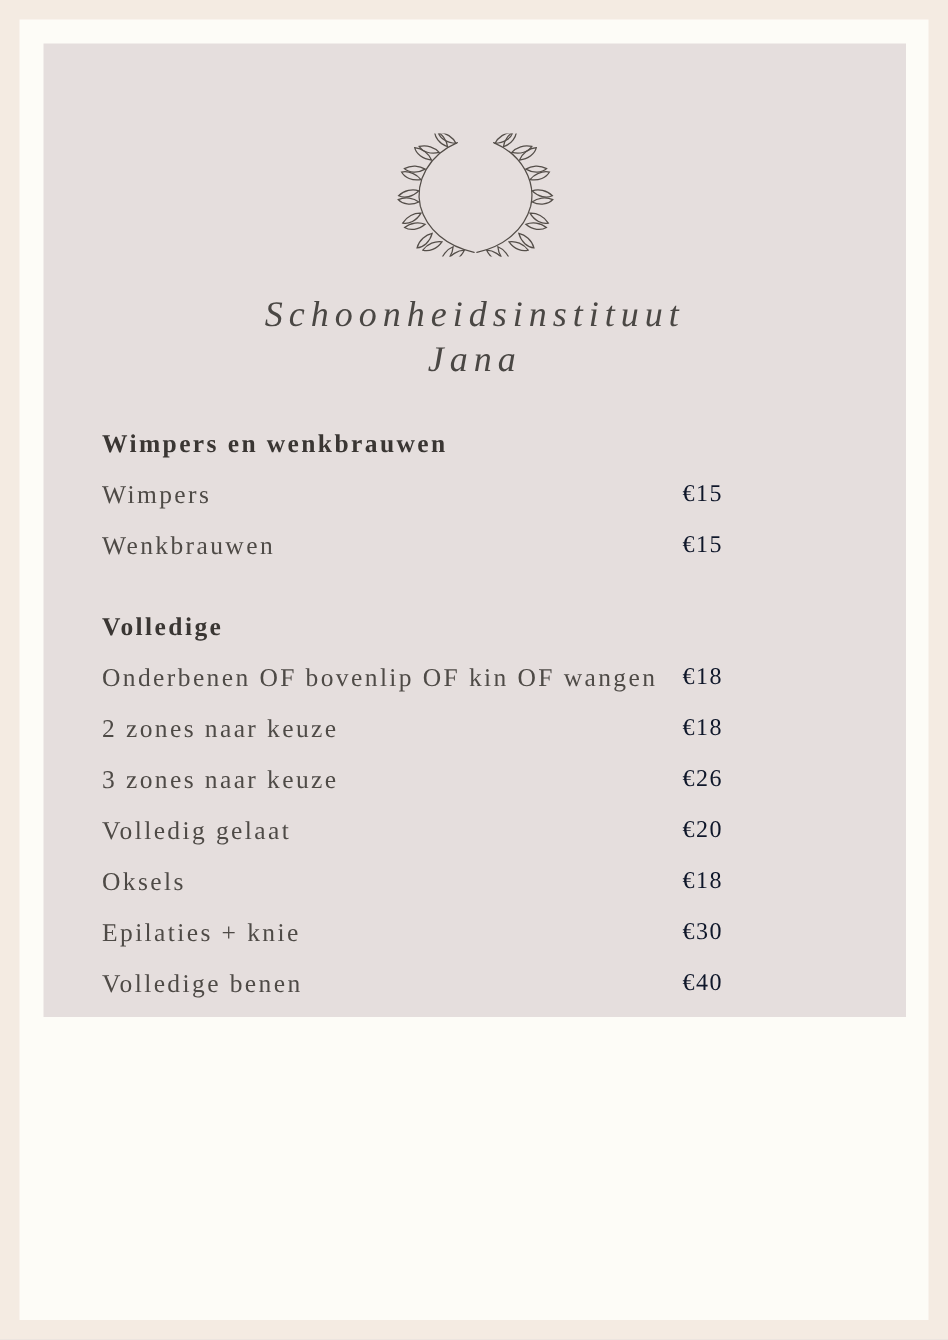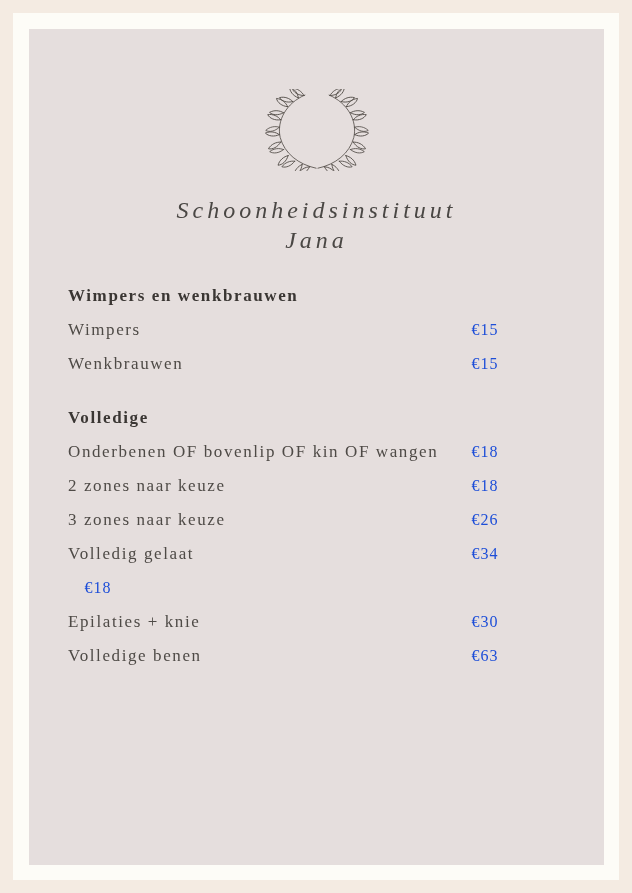--- a/index.html
+++ b/index.html
@@ -11,21 +11,21 @@
     overflow: hidden;
   }
   .frame {
     position: absolute;
     left: 13px; top: 13px; right: 13px; bottom: 13px;
     background: #fdfcf7;
   }
   .panel {
     position: absolute;
     left: 29px; top: 29px;
-    width: 575px; height: 836px;
+    width: 575px; height: 649px;
     background: #e5dedd;
     box-sizing: border-box;
     padding: 60px 89px 17px 39px;
   }
   .logo-wrap {
     text-align: center;
     height: 82px;
     margin-bottom: 24px;
     margin-right: -50px; 
   }
@@ -59,22 +59,22 @@
     font-size: 17px;
     letter-spacing: 1.6px;
     color: #4e4a46;
     white-space: nowrap;
   }
   .price {
     flex: none;
     width: 60px;
     font-size: 16px;
     letter-spacing: 1px;
-    color: #1d4ed8;
-    text-align: center;
+    color: #0f172a;
+    text-align: left;
   }
   svg .wreath-stroke { stroke: #544e49; fill: none; stroke-width: 0.9; stroke-linecap: round; }
 </style>
 </head>
 <body>
 
 <div class="frame"></div>
 
 <div class="panel">
 
@@ -131,28 +131,29 @@
     <div class="row">
       <span class="label">2 zones naar keuze</span>
       <span class="price">€18</span>
     </div>
     <div class="row">
       <span class="label">3 zones naar keuze</span>
       <span class="price">€26</span>
     </div>
     <div class="row">
       <span class="label">Volledig gelaat</span>
-      <span class="price">€34</span>
+      <span class="price">€20</span>
     </div>
     <div class="row">
+      <span class="label">Oksels</span>
       <span class="price">€18</span>
     </div>
     <div class="row">
       <span class="label">Epilaties + knie</span>
       <span class="price">€30</span>
     </div>
     <div class="row">
       <span class="label">Volledige benen</span>
-      <span class="price">€63</span>
+      <span class="price">€40</span>
     </div>
   </div>
 
 </div>
 
 </body></html>

